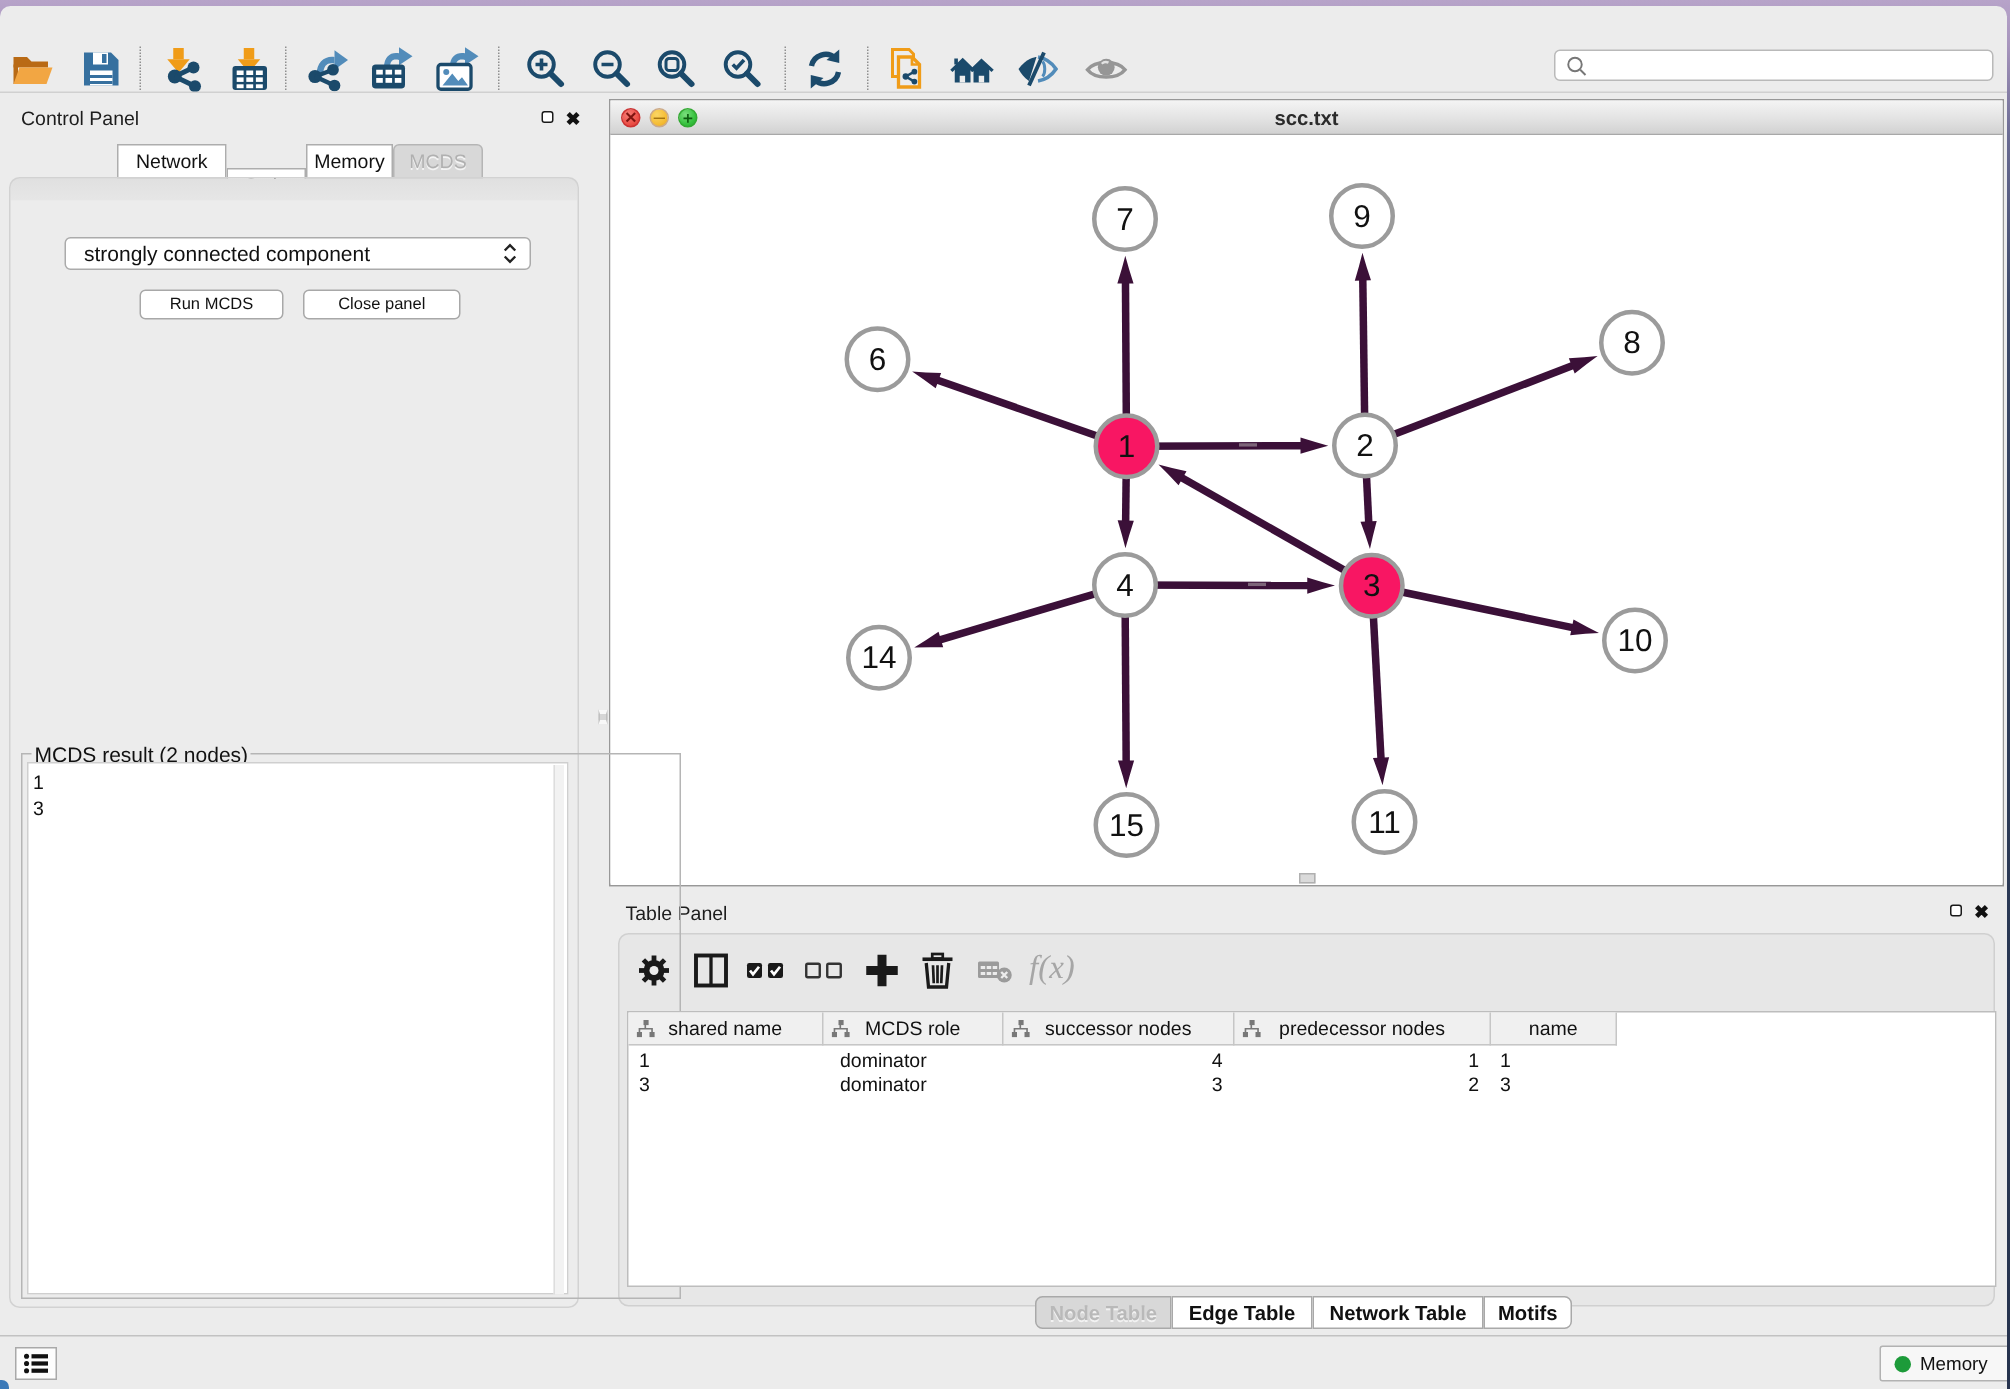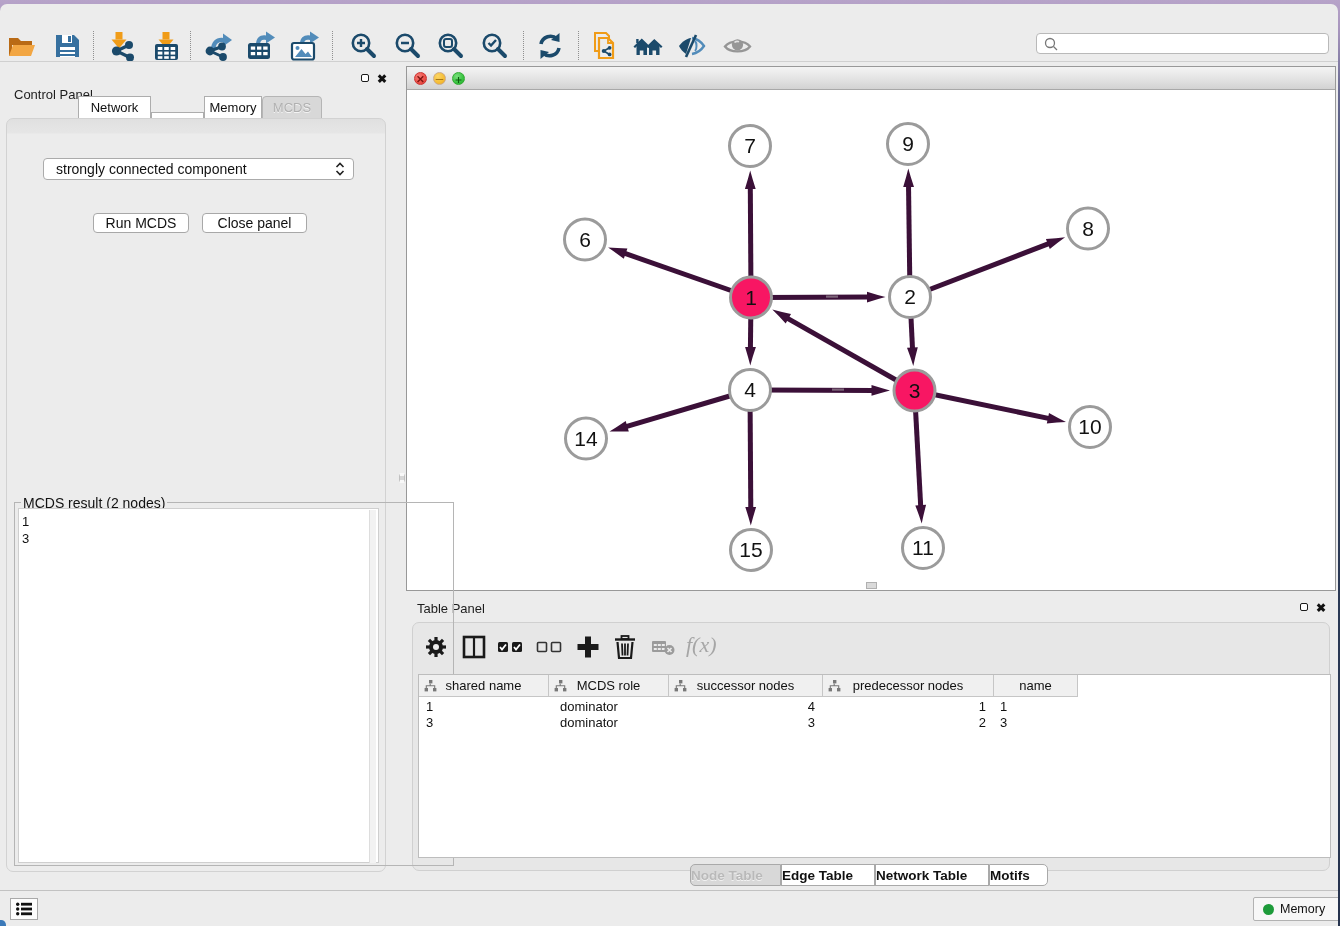--- a/index.html
+++ b/index.html
@@ -22,38 +22,38 @@
   
   #toolbar { position:absolute; left:0; top:24px; width:100%; height:34px;
     background:#ececec; border-bottom:1px solid #d0d0d0; }
   .tbi { position:absolute; top:3px; }
   .tsep { position:absolute; top:3px; height:29px; width:0;
     border-left:1px dotted #8f8f8f; }
   #searchbox { position:absolute; left:1036px; top:5px; width:293px; height:21px;
     background:#fff; border:1px solid #b9b9b9; border-radius:4px; }
   
   #cpanel { position:absolute; left:0; top:58px; width:392px; height:829px; background:#ececec; }
-  #cp-title { position:absolute; left:14px; top:67px; font-size:13px; color:#1d1d1d;margin-top:16px; }
+  #cp-title { position:absolute; left:14px; top:67px; font-size:13px; color:#1d1d1d; }
   .winbtn-sq { position:absolute; width:8px; height:8px; border:1.5px solid #1a1a1a; border-radius:2px; background:#fff; }
   .winbtn-x { position:absolute; font-size:12px; color:#111; font-weight:bold; }
   .tabrow { position:absolute; height:23px; }
   .tab { position:absolute; top:0; height:23px; line-height:22px; text-align:center;
     background:#fff; border:1px solid #adadad; font-size:13px; color:#111; }
   .tab.sel { background:#d8d8d8; color:#b0b0b0; text-shadow:0 1px 0 #f4f4f4;
     border-color:#b5b5b5; border-radius:4px 4px 0 0; }
   #cp-body { position:absolute; left:6px; top:114px; width:380px; height:754px;
     background:linear-gradient(180deg,#e0e0e0 0,#e6e6e6 14px,#ececec 15px);
     border:1px solid #d2d2d2; border-radius:7px; }
   #opt-label { position:absolute; left:0; top:132px; z-index:5; width:392px; text-align:center;
     font-size:14px; color:#111; }
   #cp-select { position:absolute; left:43px; top:154px; z-index:5; width:311px; height:22px;
     background:#fff; border:1px solid #ababab; border-radius:4px;
     font-size:14px; color:#111; line-height:20px; padding-left:12px; }
   .btn { position:absolute; background:#fff; border:1px solid #a8a8a8; border-radius:4px;
-    font-size:14px; color:#111; text-align:center;margin-top:20px; }
+    font-size:11px; color:#111; text-align:center; }
   #fieldset { position:absolute; left:14px; top:498px; z-index:5; width:440px; height:364px;
     border:1px solid #b5b5b5; }
   #fs-legend { position:absolute; left:6px; top:-8px; background:#ececec; padding:0 2px;
     font-size:14px; color:#111; }
   #fs-inner { position:absolute; left:3px; top:5px; width:361px; height:355px;
     background:#fff; border:1px solid #cfcfcf; font-size:13px; color:#111; }
   
   #divider-h1 { position:absolute; left:399px; top:469px; width:6px; height:10px;
     background:#d6d6d6; border:1px solid #c0c0c0; border-top:3px solid #f8f8f8; border-bottom:3px solid #f8f8f8; }
   
@@ -76,21 +76,21 @@
   #tp-table { position:absolute; left:418px; top:670px; z-index:5; width:913px; height:184px;
     background:#fff; border:1px solid #bdbdbd; }
   .th-row { position:absolute; left:0; top:0; height:22px; background:#f0f0f0;
     border-bottom:1px solid #c6c6c6; }
   .th { position:absolute; top:0; height:22px; border-right:1px solid #c6c6c6;
     font-size:13px; color:#111; text-align:center; line-height:22px; }
   .td { position:absolute; font-size:13px; color:#111; height:16px; line-height:16px; }
   
   .btab { position:absolute; top:860px; z-index:6; height:22px; line-height:21px; background:#fff;
     border:1px solid #a9a9a9; font-size:13.5px; font-weight:bold; color:#111;
-    text-align:left; }
+    text-align:center; }
   
   #statusbar { position:absolute; left:0; top:886px; width:100%; height:36px;
     background:#ececec; border-top:1px solid #c2c2c2; }
 </style>
 </head>
 <body>
 <div id="window">
 
 
   <div id="toolbar">
@@ -255,20 +255,21 @@
       <div style="position:absolute; right:2px; top:1px; width:7px; height:353px; background:#f2f2f2; border-left:1px solid #ddd;"></div>
     </div>
   </div>
   <div id="divider-h1"></div>
 
   <div id="netwin">
     <div id="nettitle">
       <div class="mac" style="left:7px; background:radial-gradient(circle at 35% 30%,#f77c76,#ec5148 60%,#d83a32); border:0.5px solid #c33;"><span style="color:#7e1410">✕</span></div>
       <div class="mac" style="left:26px; background:radial-gradient(circle at 35% 30%,#fbd564,#f5bd36 60%,#e6a623); border:0.5px solid #ca8;"><span style="color:#8e5f00">─</span></div>
       <div class="mac" style="left:45px; background:radial-gradient(circle at 35% 30%,#7ade7c,#38c340 60%,#23a62c); border:0.5px solid #3a3;"><span style="color:#0c5c0e">＋</span></div>
+      <div id="net-name">scc.txt</div>
     </div>
     <div id="canvas">
       <svg id="graph" width="928" height="499" viewBox="0 0 928 499">
       <line x1="344.0" y1="207.5" x2="343.3" y2="96.0" stroke="#3b1038" stroke-width="5"></line>
       <path d="M343.2 80.5 Q345.4 88.8 348.7 99.0 L337.9 99.0 Q341.1 88.8 343.2 80.5 Z" fill="#3b1038"></path>
       <line x1="344.0" y1="207.5" x2="215.8" y2="162.7" stroke="#3b1038" stroke-width="5"></line>
       <path d="M201.1 157.6 Q209.7 158.3 220.4 158.6 L216.8 168.8 Q208.3 162.4 201.1 157.6 Z" fill="#3b1038"></path>
       <line x1="344.0" y1="207.5" x2="463.0" y2="207.1" stroke="#3b1038" stroke-width="5"></line>
       <path d="M478.5 207.1 Q470.2 209.3 460.0 212.5 L460.0 201.7 Q470.2 204.9 478.5 207.1 Z" fill="#3b1038"></path>
       <line x1="344.0" y1="207.5" x2="343.4" y2="260.0" stroke="#3b1038" stroke-width="5"></line>

